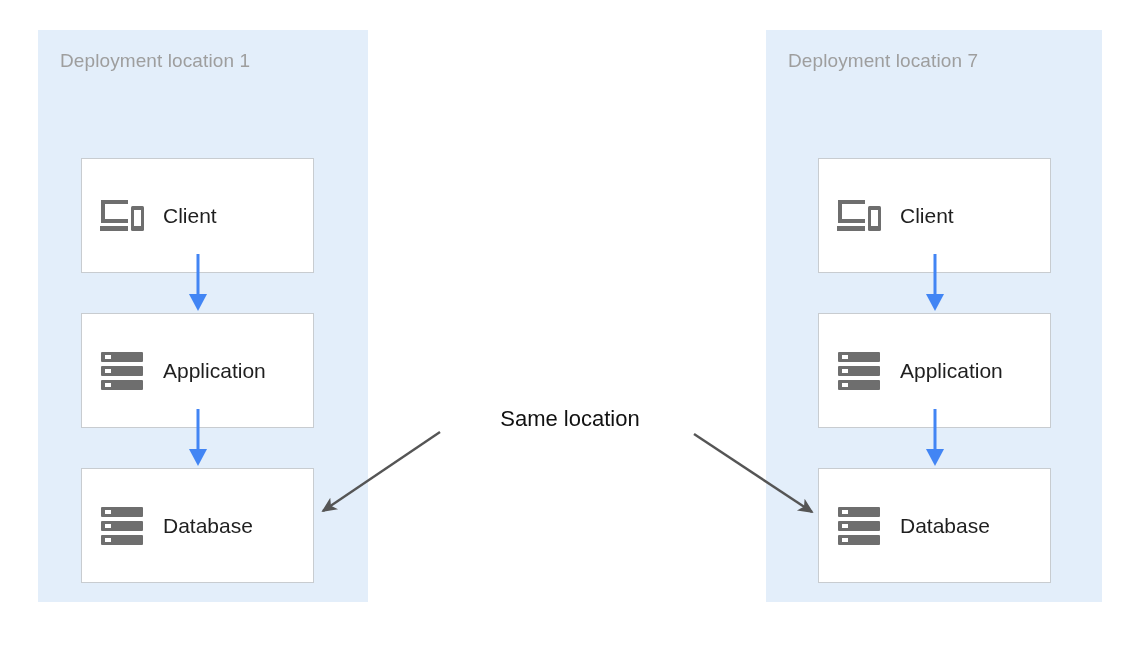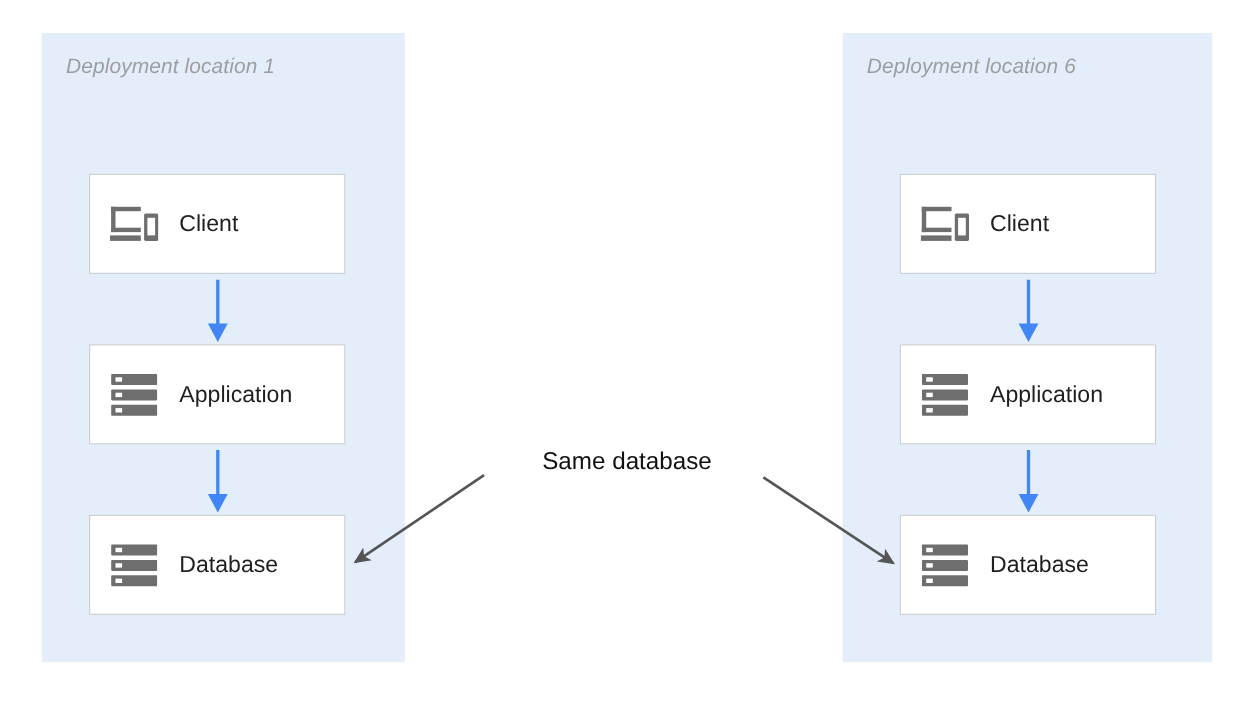--- a/index.html
+++ b/index.html
@@ -30,28 +30,27 @@
   #zone-2 { left: 766px; top: 30px; width: 336px; height: 572px; }
 
   .zone-label {
     position: absolute;
     left: 22px;
     top: 20px;
     font-size: 19px;
     color: #9e9e9e;
     letter-spacing: .1px;
     white-space: nowrap;
-    font-style: italic;
   }
 
   
   .node {
     position: absolute;
     width: 233px;
-    height: 91px;
+    height: 115px;
     background: #ffffff;
     border: 1px solid #c8ccd0;
     box-sizing: border-box;
     display: flex;
     align-items: center;
     padding-left: 17px;
   }
   .node-label {
     font-size: 21px;
     color: #1f1f1f;
@@ -114,21 +113,21 @@
 </head>
 <body>
 
 <div id="canvas">
 
   <div class="zone" id="zone-1">
     <div class="zone-label">Deployment location 1</div>
   </div>
 
   <div class="zone" id="zone-2">
-    <div class="zone-label">Deployment location 6</div>
+    <div class="zone-label">Deployment location 7</div>
   </div>
 
   <div class="node" id="node-client-1">
     <span class="icon-wrap">
       <svg width="44" height="34" viewBox="0 0 44 34" aria-hidden="true">
         <g fill="#6E6E6E">
 
           <rect x="1" y="1" width="27" height="4"></rect>
           <rect x="1" y="1" width="4" height="23"></rect>
           <rect x="1" y="20" width="27" height="4"></rect>
@@ -262,16 +261,16 @@
         <path d="M0,0.6 L6.4,3.5 L0,6.4 L1.6,3.5 Z" fill="#555555"></path>
       </marker>
     </defs>
 
     <line x1="440" y1="432" x2="323" y2="511" stroke="#555555" stroke-width="2.4" marker-end="url(#gray-head)"></line>
 
     <line x1="694" y1="434" x2="812" y2="512" stroke="#555555" stroke-width="2.4" marker-end="url(#gray-head)"></line>
   </svg>
 
   <div id="callout-text">
-    <div>Same database</div>
+    <div>Same location</div>
   </div>
 
 </div>
 
 </body></html>

